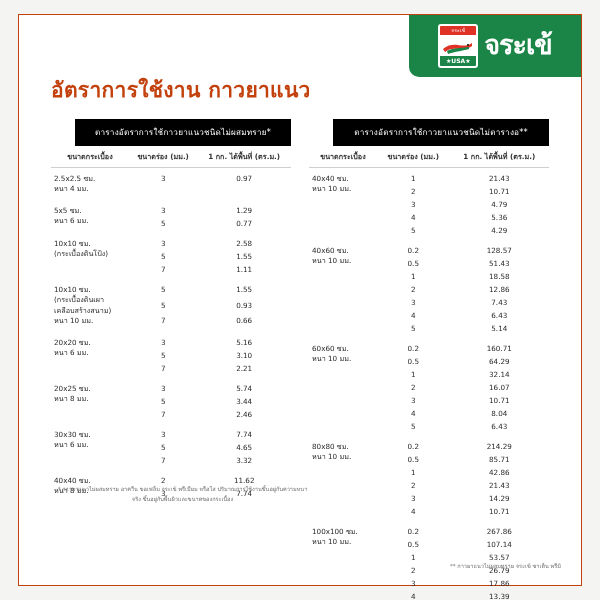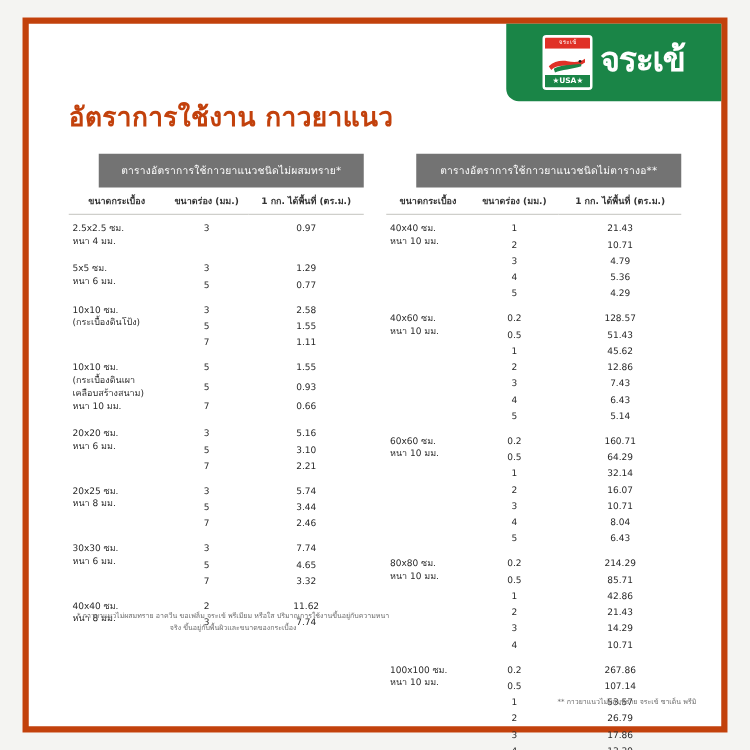--- a/index.html
+++ b/index.html
@@ -13,21 +13,21 @@
     overflow:hidden;
   }
   .page {
     position:absolute; inset:0;
     background:#f4f4f2;
   }
   .sheet {
     position:absolute;
     left:18px; top:14px; right:18px; bottom:14px;
     background:#ffffff;
-    border:5px solid #c2410c;
+    border:1px solid #c2410c;
   }
 
   
   .logo-wrap {
     position:absolute; top:0; right:0;
     width:172px; height:62px;
     background:#1a8547;
     border-bottom-left-radius:10px;
     display:flex; align-items:center; justify-content:center;
   }
@@ -72,21 +72,21 @@
   
   .tables {
     position:absolute; left:32px; top:104px; right:32px;
     display:flex; gap:0;
   }
   .col { width:50%; }
   .col.left { padding-right:9px; }
   .col.right { padding-left:9px; }
 
   .thead {
-    background:#737373;
+    background:#000000;
     color:#ffffff;
     font-size:8.2px;
     text-align:center;
     padding:7px 4px;
     letter-spacing:.2px;
     margin-left:24px;
   }
   table {
     width:100%;
     border-collapse:collapse;
@@ -322,21 +322,21 @@
 หนา 10 มม.</td>
                 <td class="c2">0.2</td>
                 <td class="c3">128.57</td>
               </tr>
               <tr>
                 <td class="c2">0.5</td>
                 <td class="c3">51.43</td>
               </tr>
               <tr>
                 <td class="c2">1</td>
-                <td class="c3">45.62</td>
+                <td class="c3">18.58</td>
               </tr>
               <tr>
                 <td class="c2">2</td>
                 <td class="c3">12.86</td>
               </tr>
               <tr>
                 <td class="c2">3</td>
                 <td class="c3">7.43</td>
               </tr>
               <tr>

